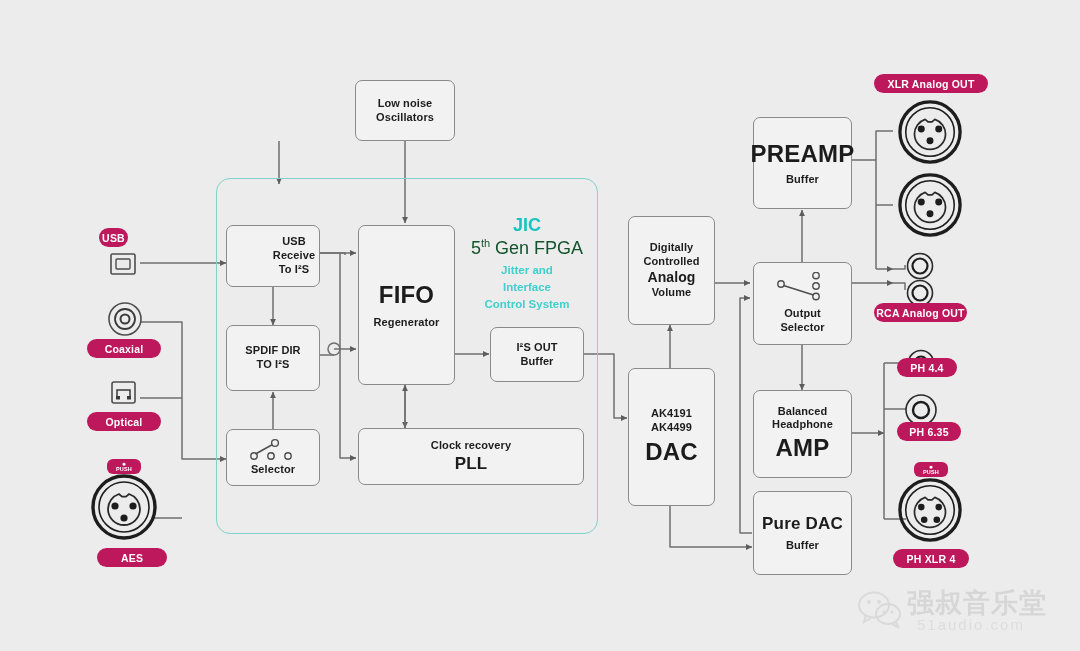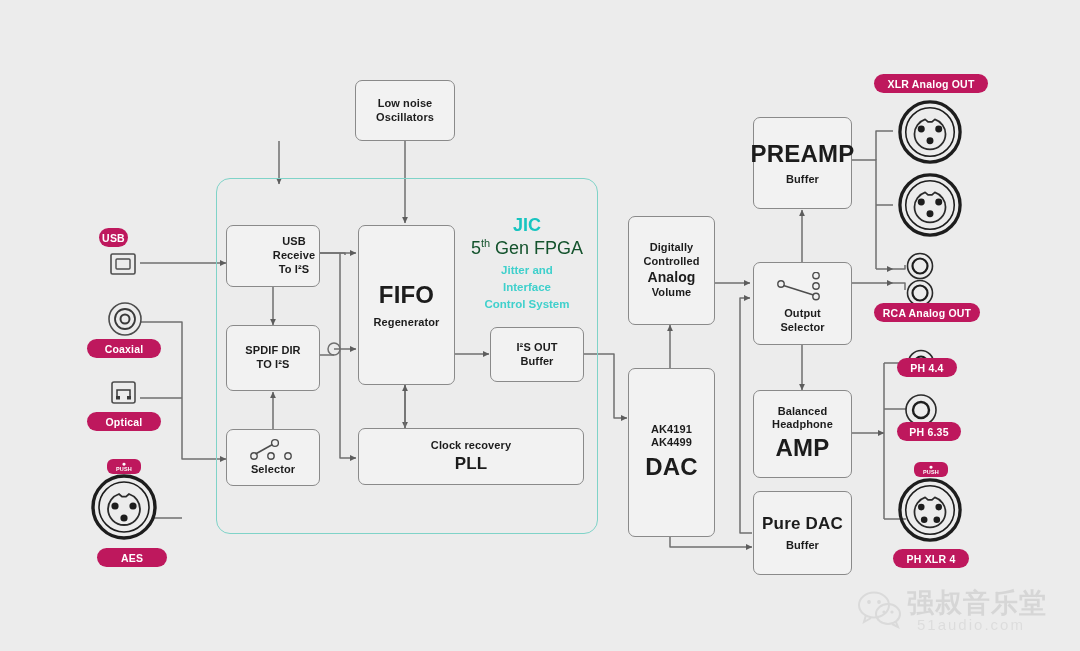--- a/index.html
+++ b/index.html
@@ -217,21 +217,21 @@
     <div class="big2">PLL</div>
   </div>
 
   <div class="blk" style="left:628px;top:216px;width:87px;height:109px;">
     <div class="l1">Digitally</div>
     <div class="l2">Controlled</div>
     <div class="l3">Analog</div>
     <div class="l4">Volume</div>
   </div>
 
-  <div class="blk" style="left:628px;top:368px;width:87px;height:169px;">
+  <div class="blk" style="left:628px;top:368px;width:87px;height:138px;">
     <div class="l1">AK4191</div>
     <div class="l2">AK4499</div>
     <div class="big" style="margin-top:2px;">DAC</div>
   </div>
 
   <div class="blk" style="left:753px;top:117px;width:99px;height:92px;">
     <div class="big">PREAMP</div>
     <div class="l2" style="margin-top:4px;">Buffer</div>
   </div>
 
@@ -322,21 +322,21 @@
   </svg>
 
   <svg class="conn" style="left:905px;top:251px;" width="30" height="30" viewBox="0 0 30 30">
     <circle cx="15" cy="15" r="12.5" fill="none" stroke="#2a2a2a" stroke-width="1.6"></circle>
     <circle cx="15" cy="15" r="7.5" fill="none" stroke="#1d1d1d" stroke-width="2.2"></circle>
   </svg>
   <svg class="conn" style="left:905px;top:278px;" width="30" height="30" viewBox="0 0 30 30">
     <circle cx="15" cy="15" r="12.5" fill="none" stroke="#2a2a2a" stroke-width="1.6"></circle>
     <circle cx="15" cy="15" r="7.5" fill="none" stroke="#1d1d1d" stroke-width="2.2"></circle>
   </svg>
-  <div class="pill" style="left:874px;top:303px;width:106px;height:19px;">
+  <div class="pill" style="left:874px;top:303px;width:93px;height:19px;">
     <span>RCA Analog OUT</span>
   </div>
 
   <svg class="conn" style="left:906px;top:348px;" width="30" height="30" viewBox="0 0 30 30">
     <circle cx="15" cy="15" r="12.5" fill="none" stroke="#2a2a2a" stroke-width="1.6"></circle>
     <circle cx="15" cy="15" r="6.5" fill="none" stroke="#1d1d1d" stroke-width="2"></circle>
   </svg>
   <div class="pill" style="left:897px;top:358px;width:60px;height:19px;">
     <span>PH 4.4</span>
   </div>

